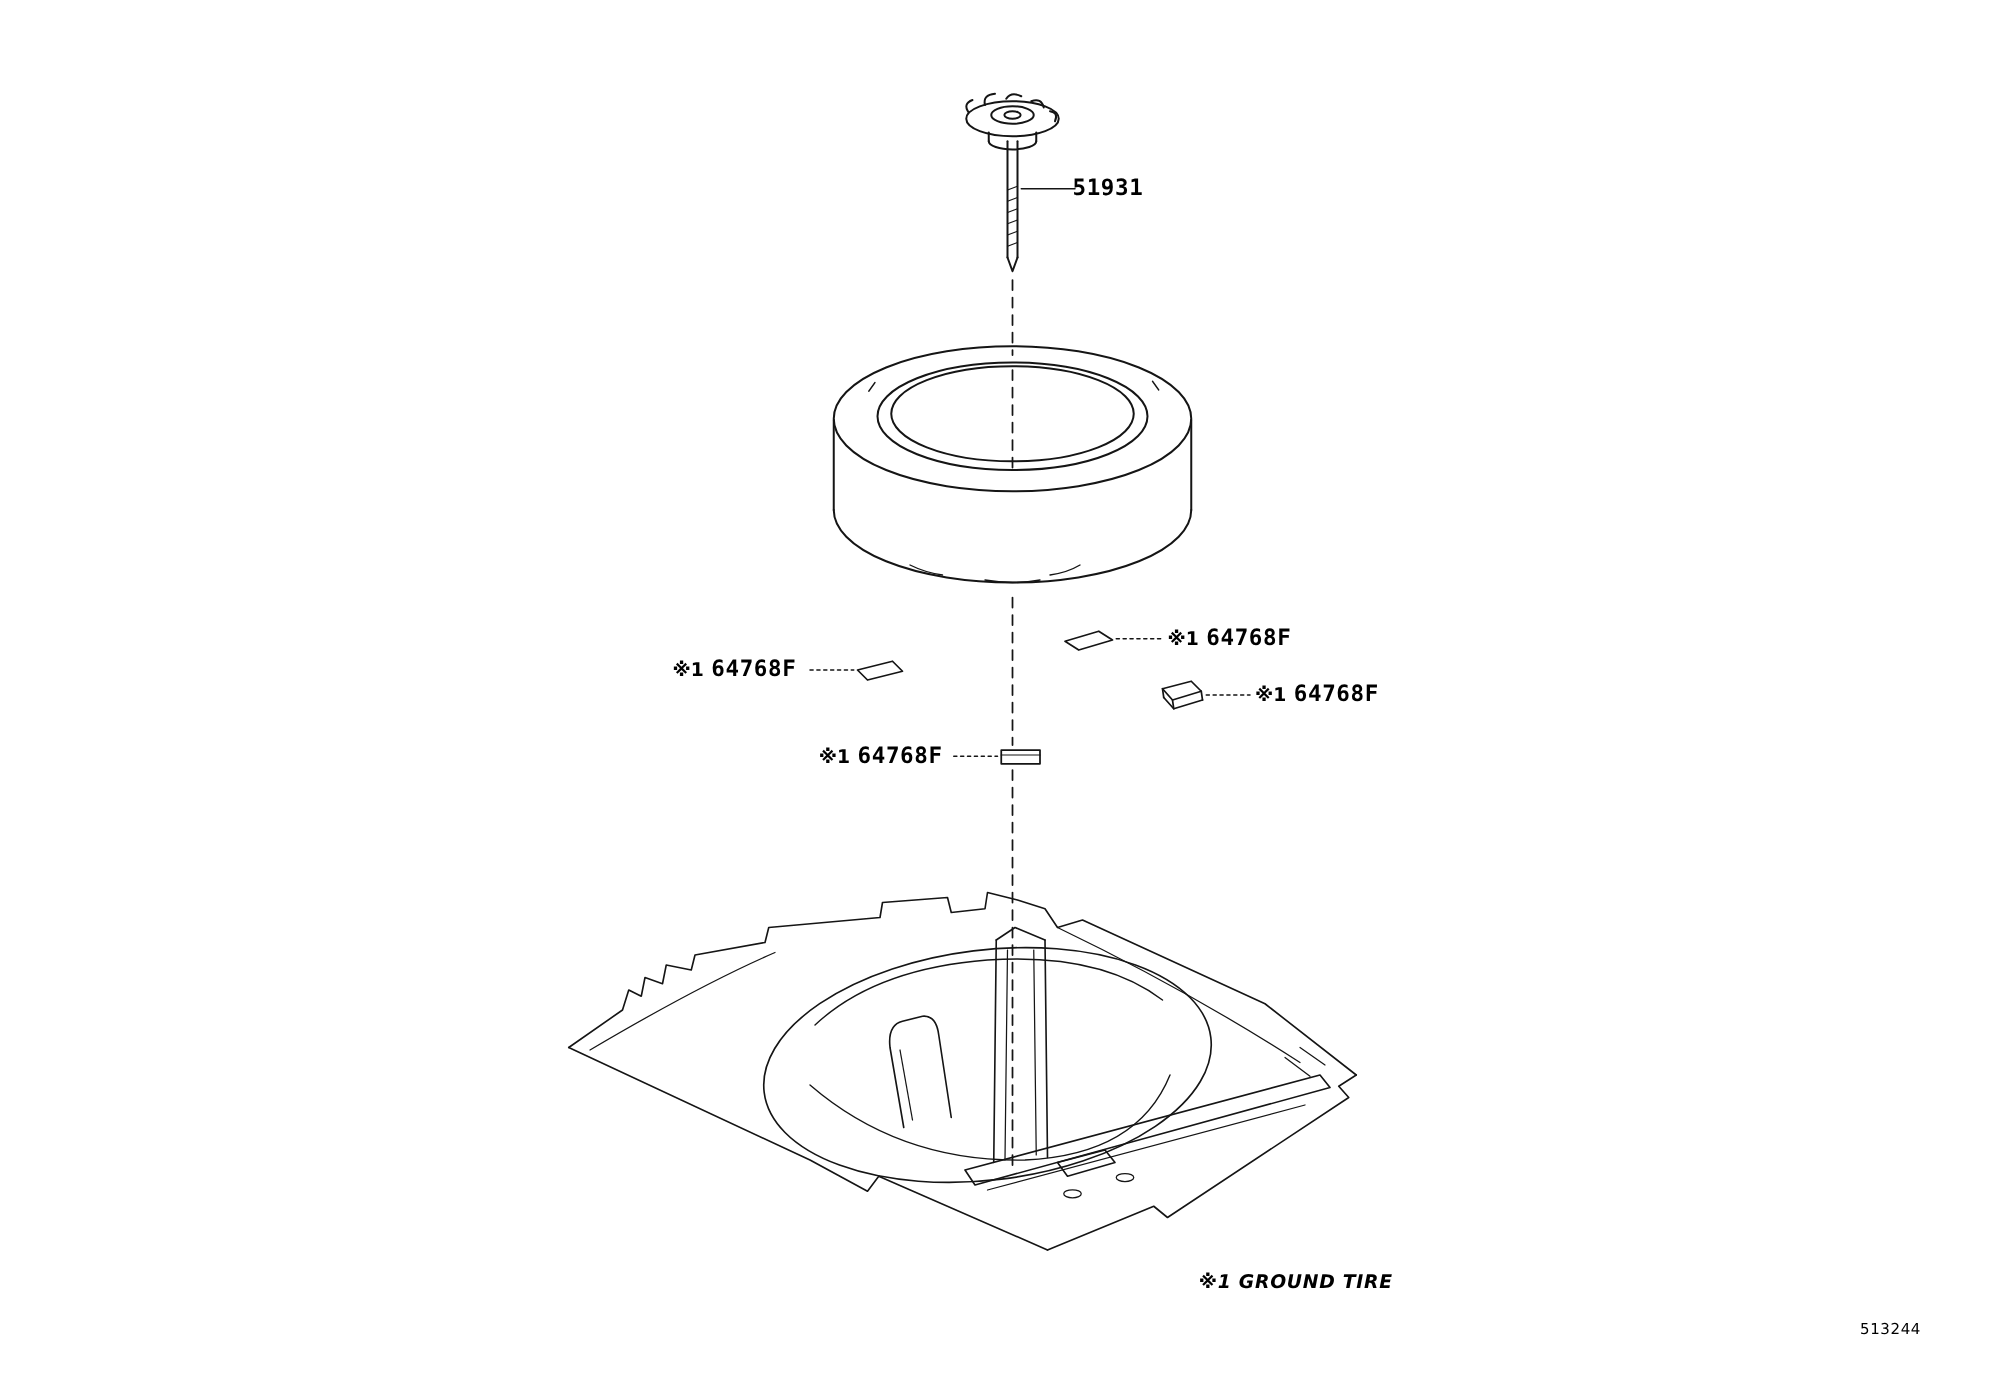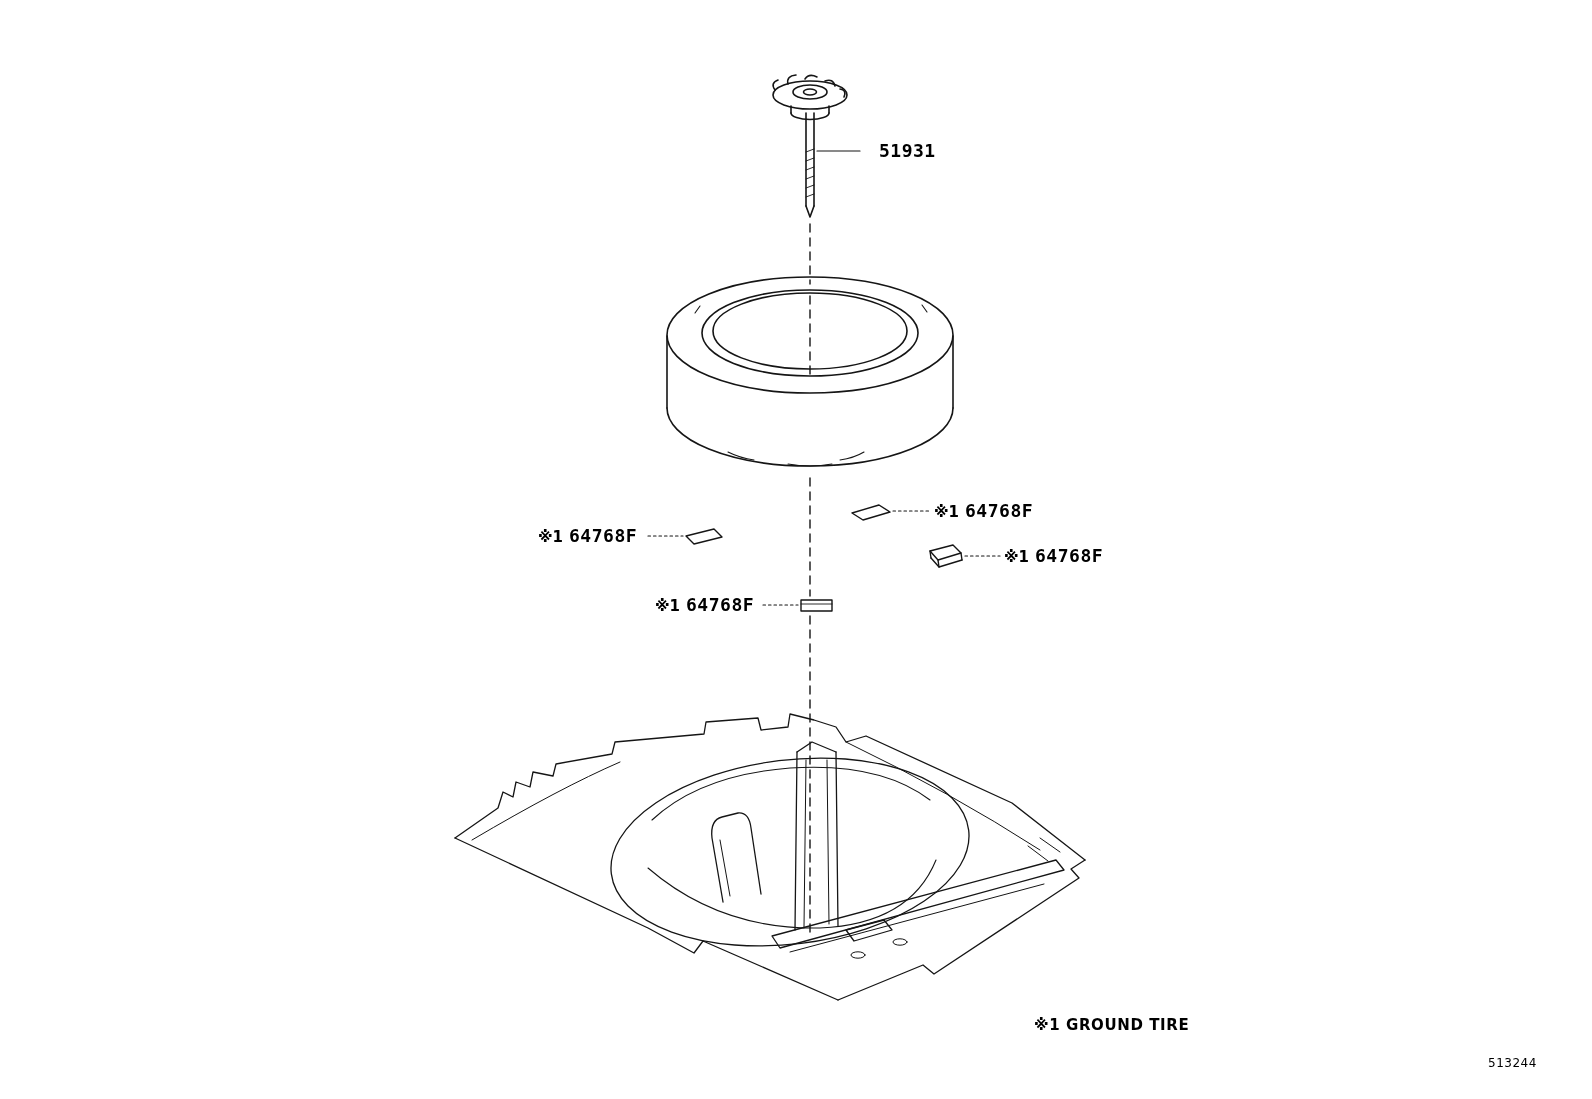--- a/index.html
+++ b/index.html
@@ -150,37 +150,37 @@
         <polygon points="846,930 884,920 892,930 854,941"></polygon>
         <path d="M 1028 846 L 1048 861" stroke-width="1"></path>
         <path d="M 1040 838 L 1060 852" stroke-width="1"></path>
         <ellipse cx="858" cy="955" rx="7" ry="3.2" stroke-width="1"></ellipse>
         <ellipse cx="900" cy="942" rx="7" ry="3.2" stroke-width="1"></ellipse>
       </g>
 
     </g>
   </svg>
 
-  <div class="callout" style="left:879px; top:140px;">
+  <div class="callout" style="left:858px; top:140px;">
     <span class="pn">51931</span>
   </div>
 
   <div class="callout" style="left:934px; top:500px;">
     <span class="prefix">※1</span><span class="pn">64768F</span>
   </div>
 
   <div class="callout" style="left:538px; top:525px;">
     <span class="prefix">※1</span><span class="pn">64768F</span>
   </div>
 
   <div class="callout" style="left:1004px; top:545px;">
     <span class="prefix">※1</span><span class="pn">64768F</span>
   </div>
 
   <div class="callout" style="left:655px; top:594px;">
     <span class="prefix">※1</span><span class="pn">64768F</span>
   </div>
 
-  <div class="footnote" style="left:1034px; top:1016px;">※1 GROUND TIRE</div>
+  <div class="footnote" style="left:959px; top:1016px;font-style:italic;">※1 GROUND TIRE</div>
 
   <div class="diagram-code" style="left:1488px; top:1056px;">513244</div>
 
 </div>
 
 </body></html>

